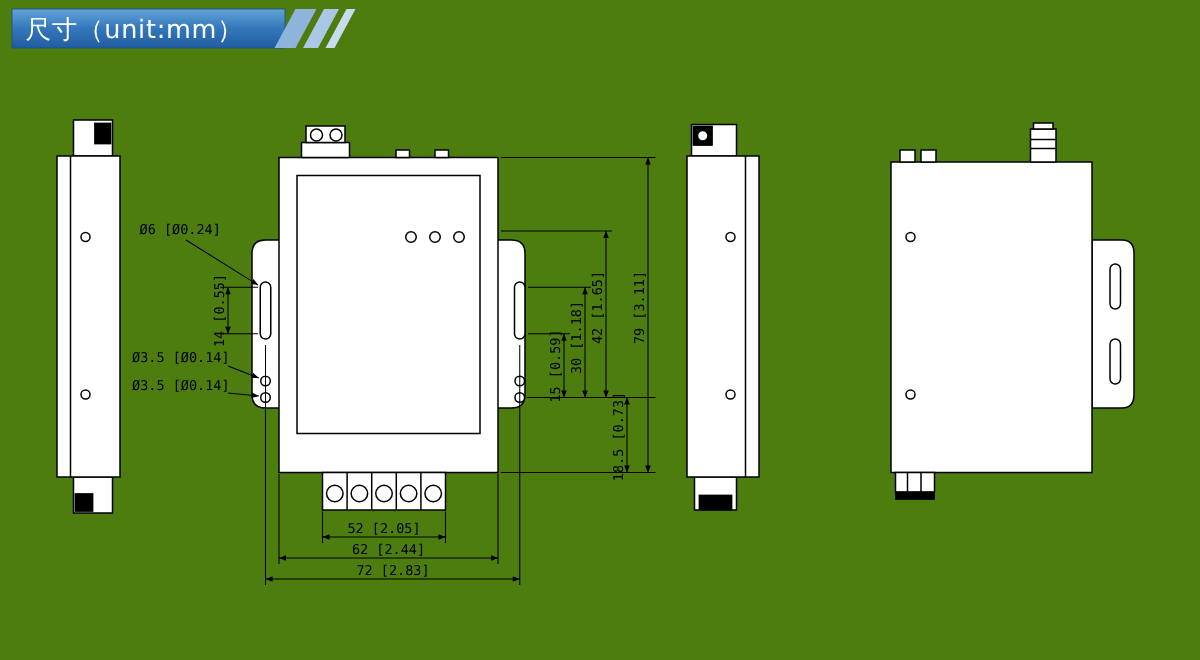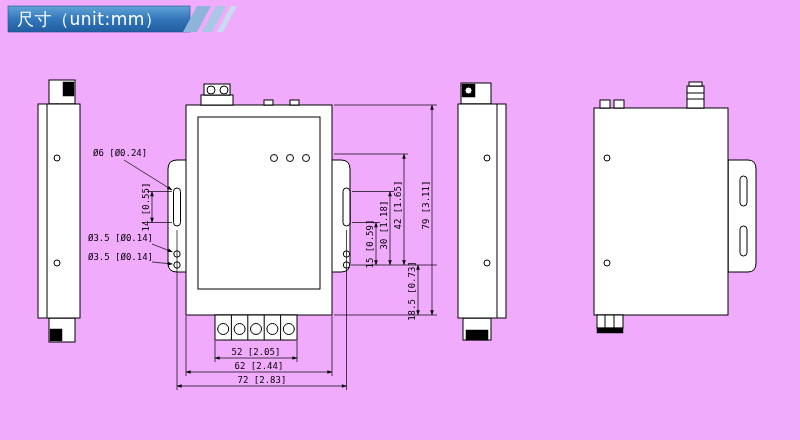--- a/index.html
+++ b/index.html
@@ -1,16 +1,16 @@
 <!DOCTYPE html>
 <html><head>
 <meta charset="utf-8">
 <style>
   html,body{margin:0;padding:0;background:#fff;}
-  #stage{position:relative;width:800px;height:440px;background:#f0abfc;overflow:hidden;
+  #stage{position:relative;width:800px;height:440px;background:#4d7c0f;overflow:hidden;
          font-family:"DejaVu Sans",sans-serif;}
   svg{display:block;}
   .ln{fill:none;stroke:#000;stroke-width:1;}
   .lnf{fill:#fff;stroke:#000;stroke-width:1;}
   .blk{fill:#000;stroke:#000;stroke-width:0.5;}
   .dim{fill:none;stroke:#000;stroke-width:0.7;}
   .dtxt{font-family:"DejaVu Sans Mono",monospace;font-size:9px;fill:#000;}
   .title{font-family:"DejaVu Sans",sans-serif;font-size:17px;fill:#ffffff;letter-spacing:0.5px;}
 </style>
 </head>

